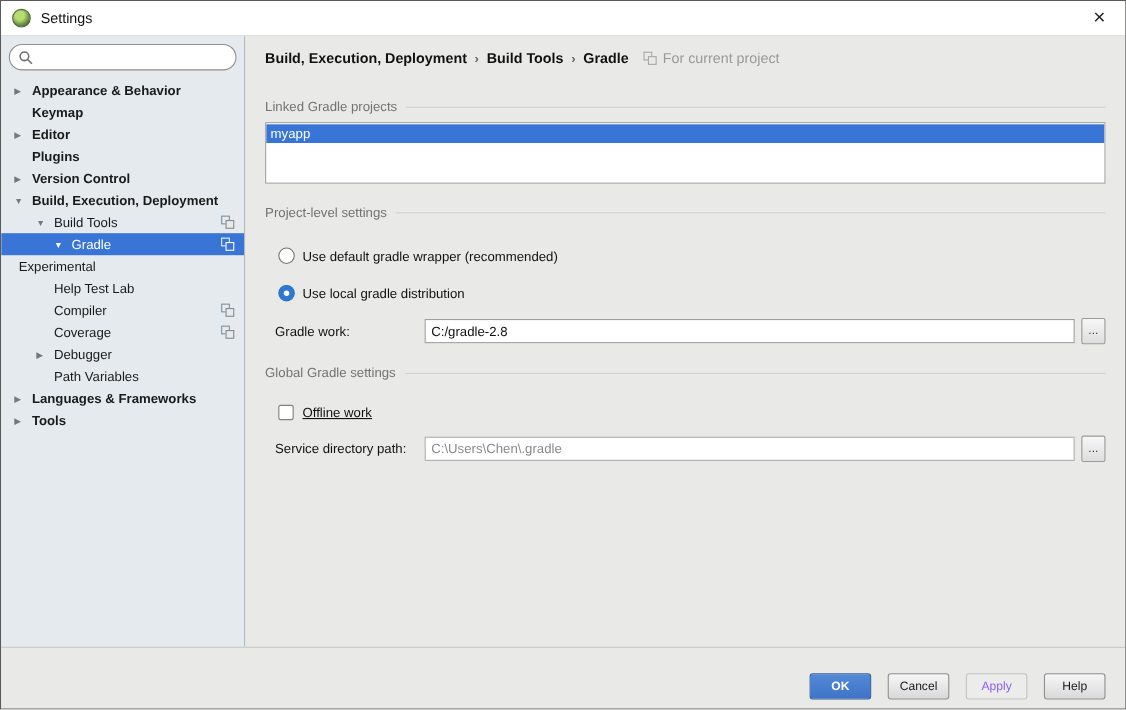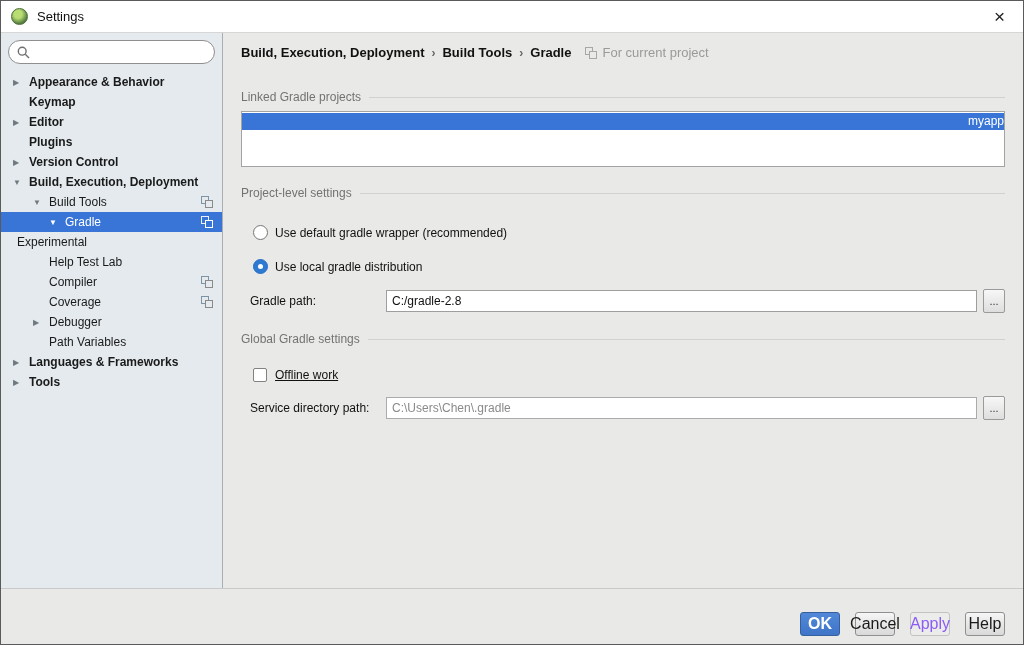--- a/index.html
+++ b/index.html
@@ -56,21 +56,21 @@
              color:#9a9a9a; font-size:13px; }
   .context .proj-icon { margin:0 5px 0 0; }
   .context .proj-icon .back { border-color:#a7a7a7; }
   .context .proj-icon .front { border-color:#a7a7a7; background:#e9e9e7; }
 
   .section-header { display:flex; align-items:center; font-size:12px; color:#737373; }
   .section-header .rule { flex:1; height:1px; background:#d2d1cf; margin-left:8px; }
 
   .listbox { margin-top:7px; height:56px; background:#fff; border:1px solid #a3a3a3;
              overflow:hidden; padding-top:1px; }
-  .list-item { height:17px; line-height:17px; font-size:12px; padding-left:4px; color:#111;text-align:right; }
+  .list-item { height:17px; line-height:17px; font-size:12px; padding-left:4px; color:#111; }
   .list-item.selected { background:#3875d6; color:#fff; }
 
   .opt-row { display:flex; align-items:center; margin-left:12px; font-size:12px; color:#111; }
   .radio { width:15px; height:15px; border-radius:50%; border:1px solid #767676; background:#fff;
            margin-right:7px; position:relative; flex:0 0 15px; }
   .radio.checked { border:1px solid #2a6fc4; background:#2e7ad2; }
   .radio.checked::after { content:""; position:absolute; left:4px; top:4px; width:5px; height:5px;
                           border-radius:50%; background:#fff; }
   .checkbox { width:14px; height:14px; border:1px solid #828282; border-radius:2px; background:#fff;
               margin-right:8px; flex:0 0 14px; }
@@ -81,21 +81,21 @@
                 padding:0 5px; font-family:"Liberation Sans", sans-serif; color:#111; outline:none; }
   .text-field.gray { color:#8a8a8a; border-color:#ababab; }
   .browse-btn { width:22px; height:24px; margin-left:6px; border:1px solid #9a9a9a; border-radius:2px;
                 background:linear-gradient(#f7f7f7,#dedede); font-size:11px; color:#333;
                 display:flex; align-items:center; justify-content:center; line-height:1; }
 
   
   .footer { flex:0 0 56px; border-top:1px solid #c9c9c9; background:#e9e9e7;
             display:flex; align-items:center; justify-content:flex-end;
             padding:14px 18px 0 18px; gap:15px; }
-  .btn { width:40px; height:24px; border-radius:3px; font-size:16px; text-align:center;
+  .btn { width:56px; height:24px; border-radius:3px; font-size:11px; text-align:center;
          display:flex; align-items:center; justify-content:center; cursor:default;
          font-family:"Liberation Sans", sans-serif; }
   .btn.default { background:linear-gradient(#5189d8,#3f74c6); border:1px solid #34609f;
                  color:#fff; font-weight:bold; }
   .btn.normal { background:linear-gradient(#f6f6f6,#d9d9d9); border:1px solid #8f8f8f; color:#1a1a1a; }
   .btn.disabled { background:#ececea; border:1px solid #c3c3c3; color:#8b5cf6; }
 </style>
 </head>
 <body>
 
@@ -236,21 +236,21 @@
         <span class="radio"></span>
         <span>Use default gradle wrapper (recommended)</span>
       </div>
 
       <div class="opt-row" style="margin-top:19px;">
         <span class="radio checked"></span>
         <span>Use local gradle distribution</span>
       </div>
 
       <div class="field-row" style="margin-top:15px;">
-        <span class="field-label">Gradle path:</span>
+        <span class="field-label">Gradle work:</span>
         <input class="text-field" value="C:/gradle-2.8" style="">
         <span class="browse-btn">...</span>
       </div>
 
       <div class="section-header" style="margin-top:19px;">
         <span>Global Gradle settings</span>
         <span class="rule"></span>
       </div>
 
       <div class="opt-row" style="margin-top:22px;text-decoration:underline;">

